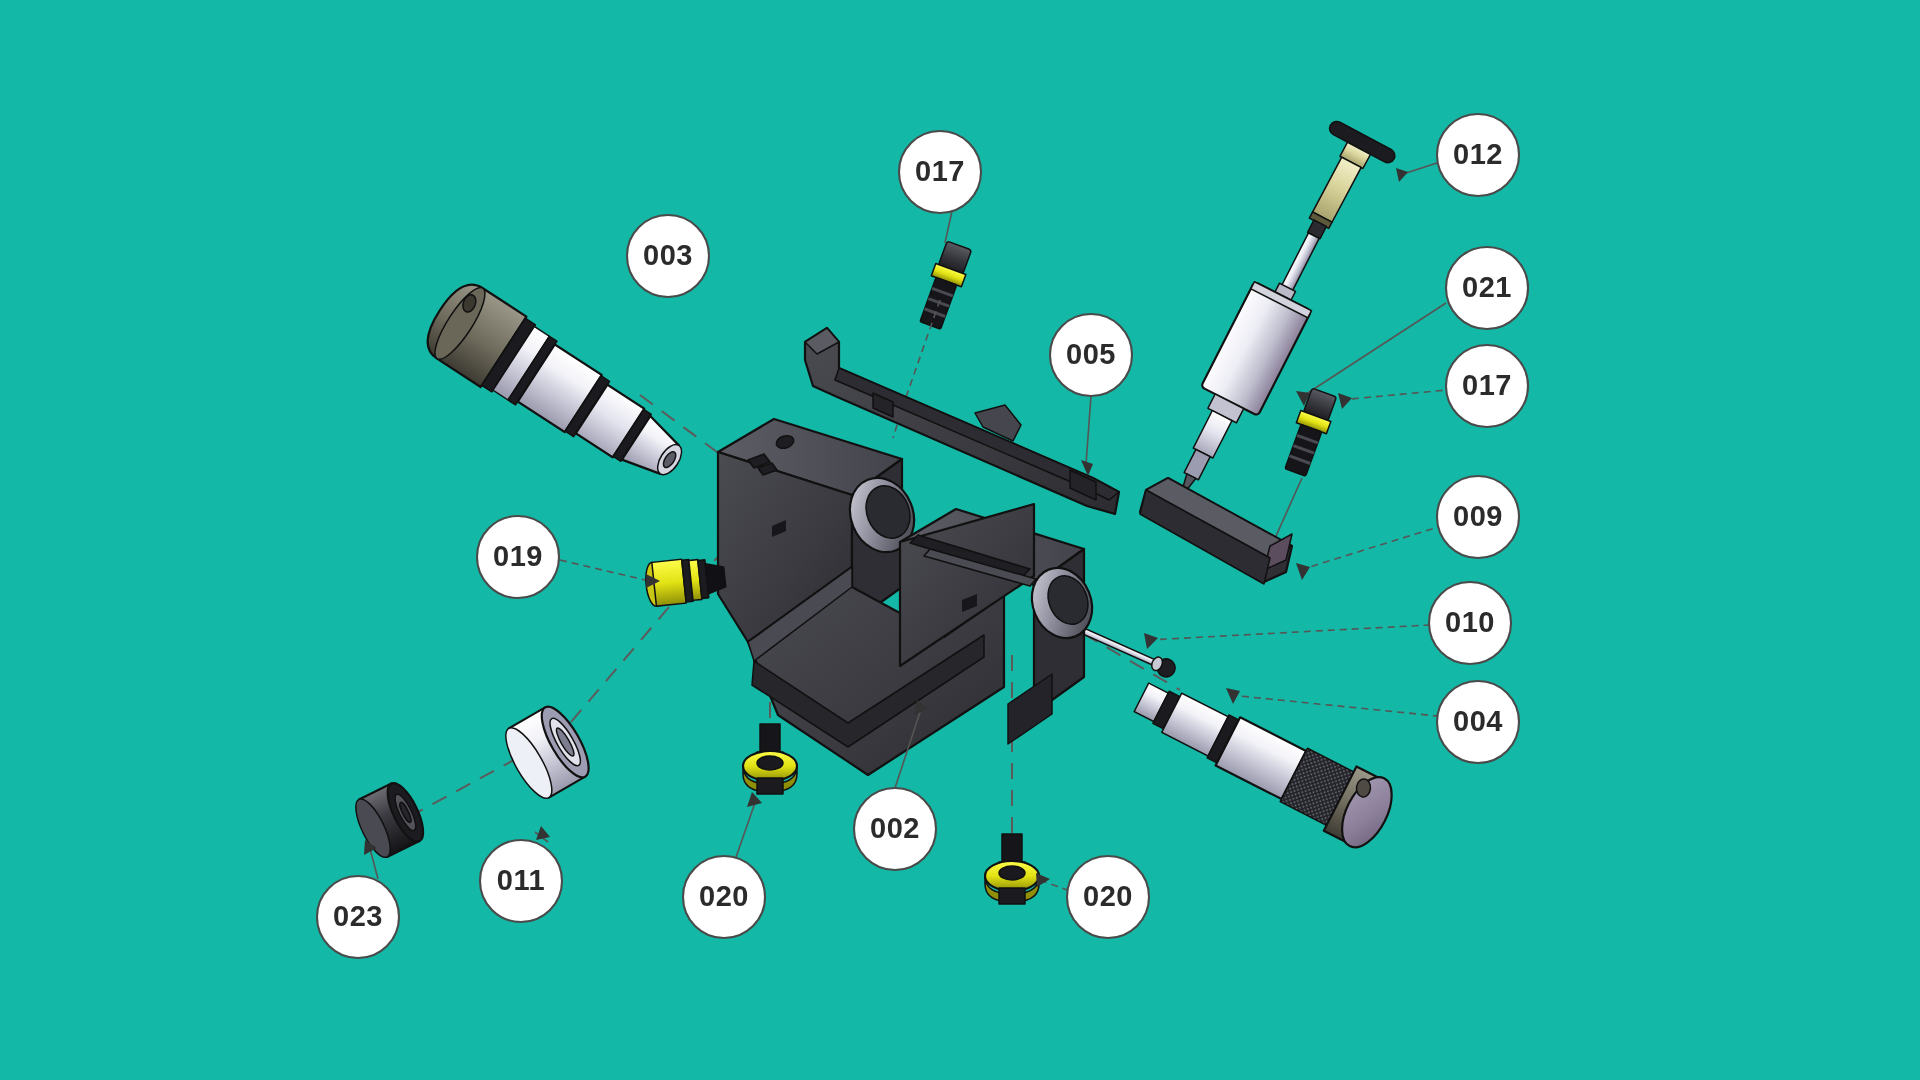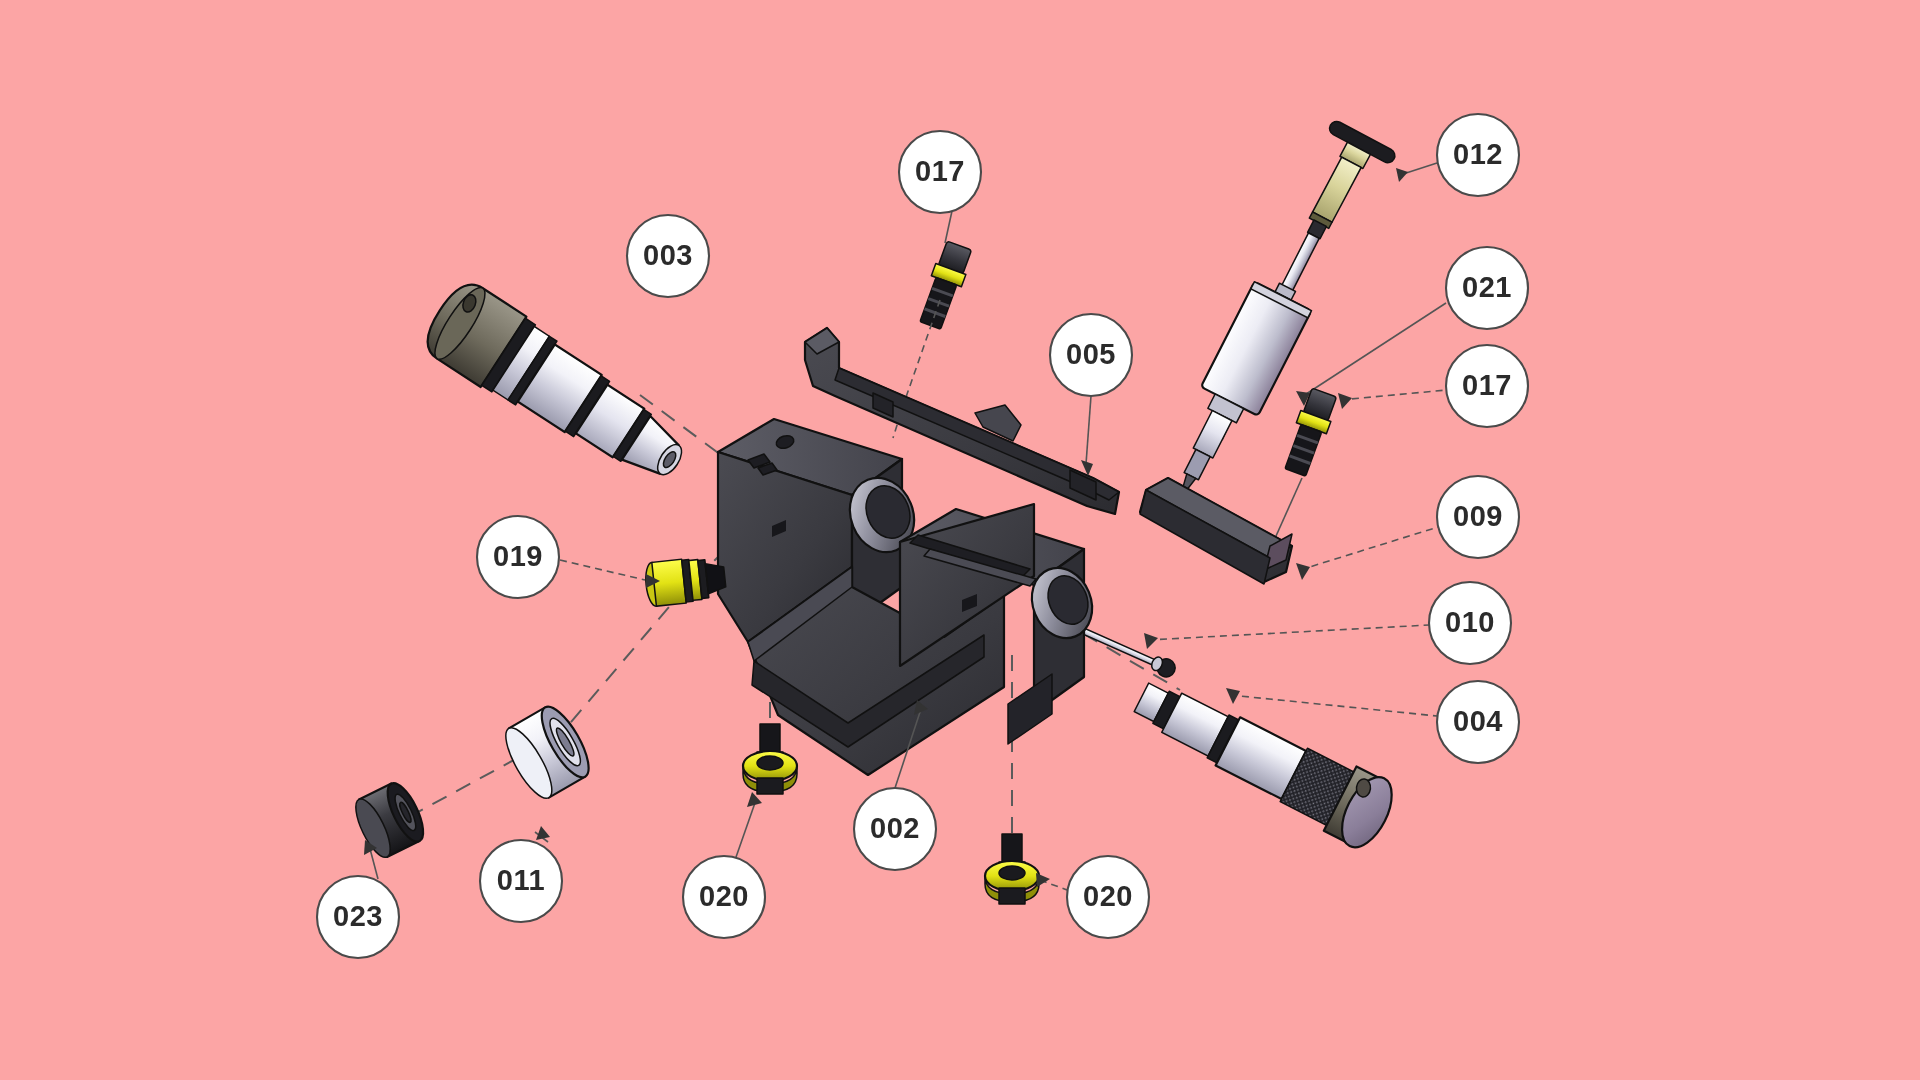--- a/index.html
+++ b/index.html
@@ -2,21 +2,21 @@
 <html><head>
 <meta charset="utf-8">
 <title>Exploded Assembly Diagram</title>
 <style>
   html,body{margin:0;padding:0;background:#ffffff;}
   body{
     width:1920px;height:1080px;
     font-family:"Liberation Sans", sans-serif;
     overflow:hidden;position:relative;
   }
-  #stage{position:absolute;left:0;top:0;width:1920px;height:1080px;background:#fca5a5;}
+  #stage{position:absolute;left:0;top:0;width:1920px;height:1080px;background:#14b8a6;}
   svg#dwg{position:absolute;left:0;top:0;width:1920px;height:1080px;display:block;}
   .balloon-text{
     font-family:"Liberation Sans", sans-serif;
     font-weight:700;
     font-size:29px;
     fill:#2b2b2b;
     text-anchor:middle;
     dominant-baseline:middle;
     letter-spacing:0.5px;
     user-select:none;

